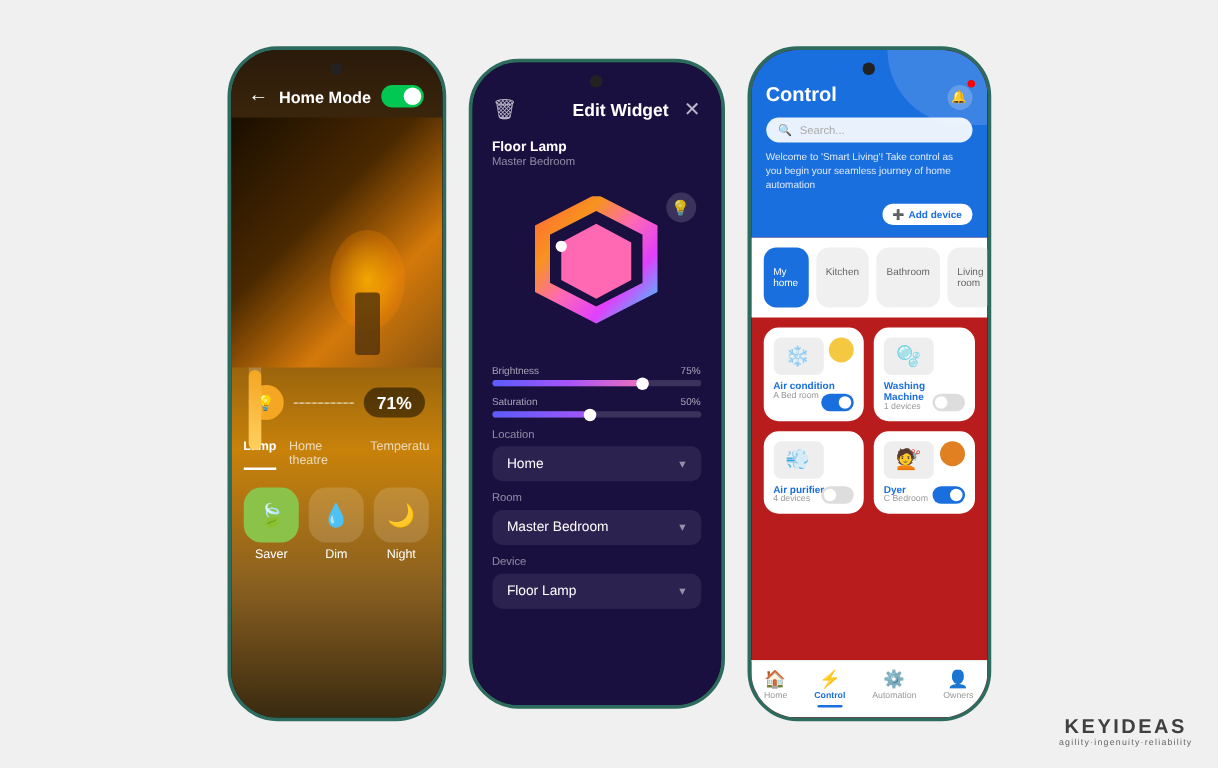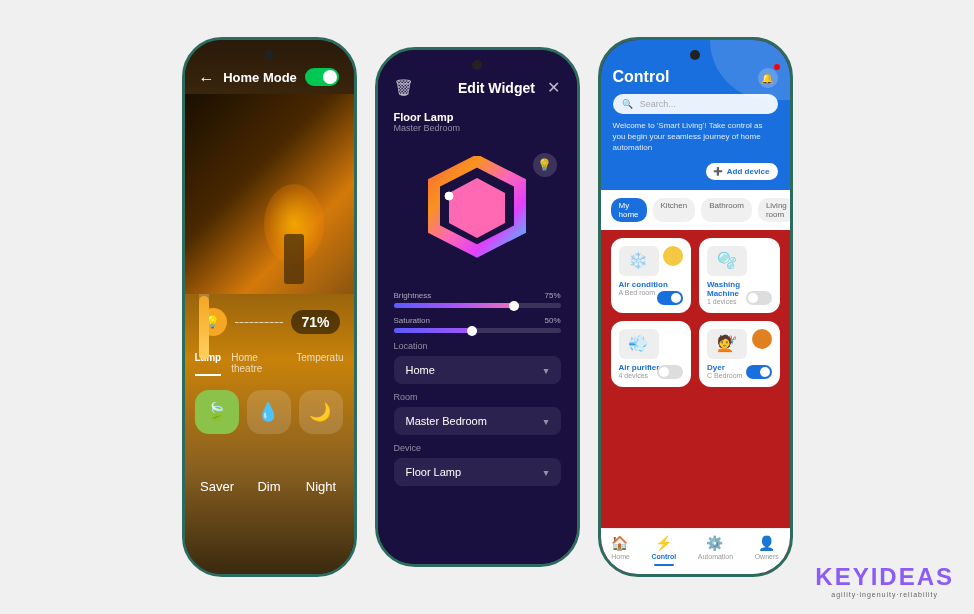--- a/index.html
+++ b/index.html
@@ -179,22 +179,21 @@
       background: rgba(255,255,255,0.15);
       display: flex; align-items: center; justify-content: center;
       font-size: 18px;
       color: white;
     }
     .p1-mode-icon.active {
       background: #8bc34a;
     }
     .p1-mode-label {
       color: white;
-      font-size: 13px;
-      margin-top: 41px;
+      font-size: 10px;
     }
 
     
     .phone2-screen {
       width: 100%;
       height: 100%;
       background: #1a1040;
       position: relative;
       overflow: hidden;
     }
@@ -397,21 +396,21 @@
       align-items: center;
       gap: 3px;
     }
     .p3-tabs-row {
       display: flex;
       gap: 6px;
       padding: 8px 10px;
       background: white;
     }
     .p3-room-tab {
-      padding: 3px 8px;
+      padding: 15px 8px;
       border-radius: 10px;
       font-size: 8px;
       color: #666;
       background: #f0f0f0;
     }
     .p3-room-tab.active {
       background: #1a6fdf;
       color: white;
     }
     .p3-devices-grid {
@@ -509,24 +508,24 @@
     }
 
     
     .brand-logo {
       position: absolute;
       bottom: 16px;
       right: 20px;
       text-align: center;
     }
     .brand-name {
-      font-size: 24px;
+      font-size: 16px;
       font-weight: 900;
       letter-spacing: 2px;
-      color: #8b5cf6;
+      color: #404040;
     }
     .brand-tagline {
       font-size: 7px;
       color: #666;
       letter-spacing: 1px;
     }
 
     .device-count { color: #999; font-size: 7px; }
   </style>
 </head>

